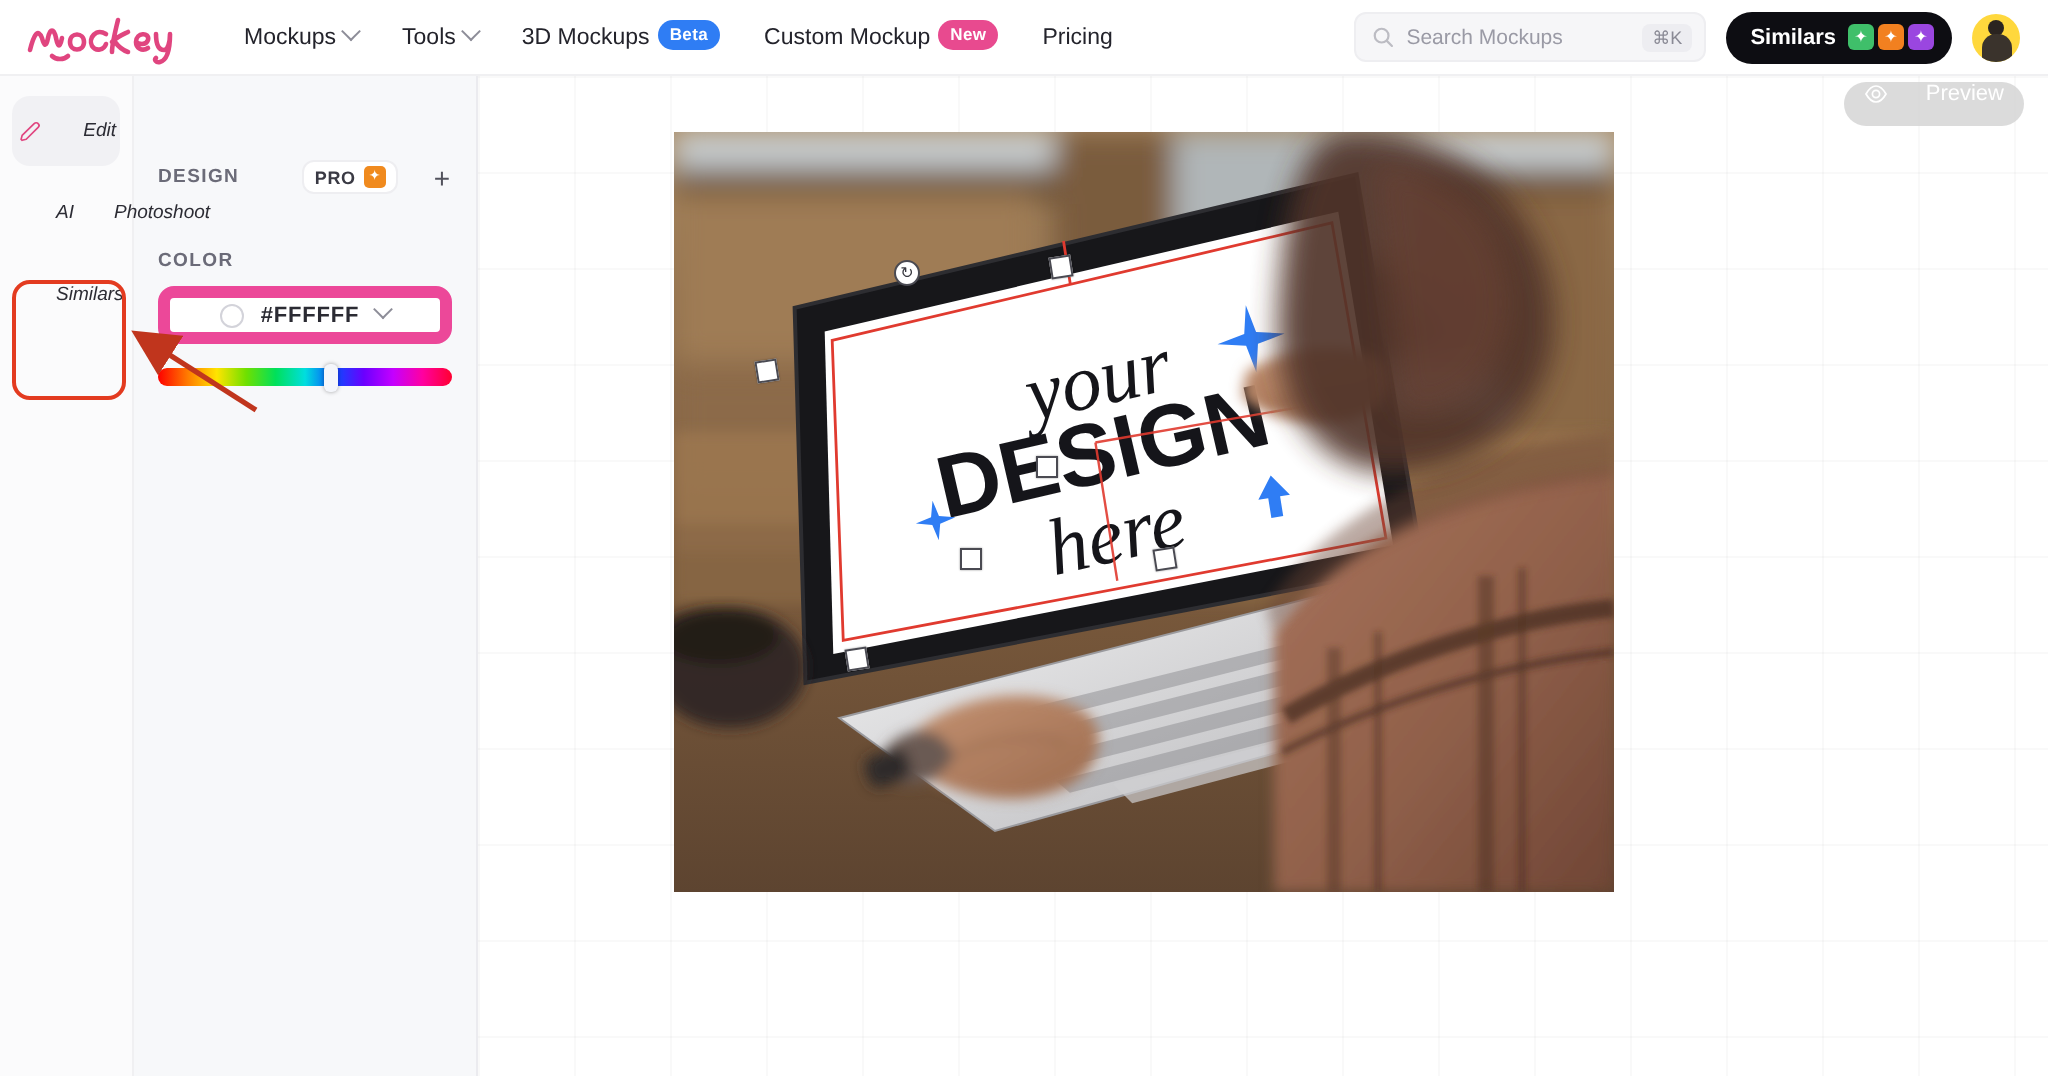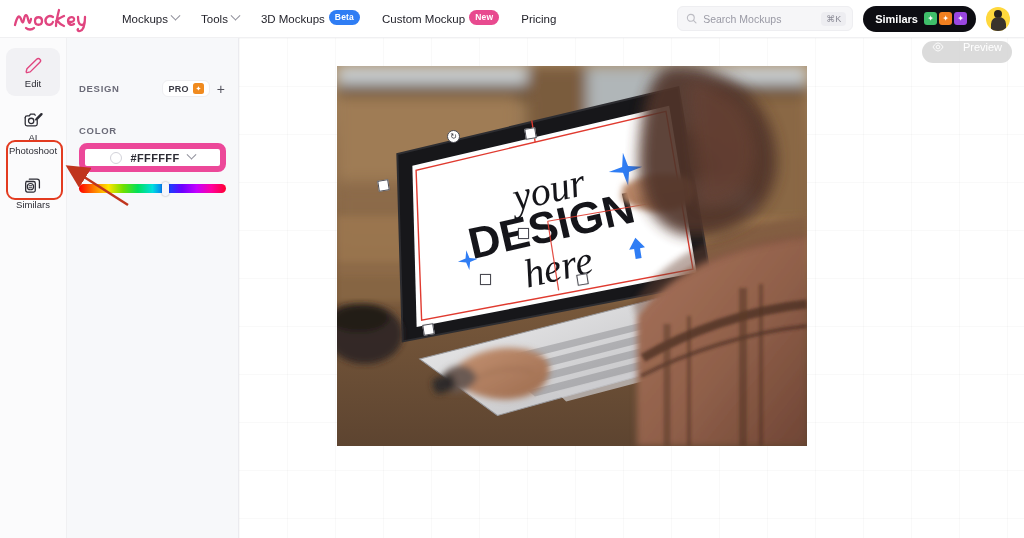--- a/index.html
+++ b/index.html
@@ -81,21 +81,21 @@
 
   
   .rail {
     width: 67px; min-width: 67px; background: #fbfbfc;
     border-right: 1px solid #f0f0f2;
     padding-top: 10px; display: flex; flex-direction: column; align-items: center; gap: 6px;
     position: relative;
   }
   .rail-item {
     width: 54px; border-radius: 9px; padding: 7px 2px 6px;
-    display: flex; flex-direction: column; align-items: center; gap: 2px; cursor: pointer;
+    display: flex; flex-direction: row; align-items: center; gap: 20px; cursor: pointer; font-style: italic;
   }
   .rail-item.active-bg { background: #f1f1f4; }
   .rail-ico { width: 22px; height: 22px; display: block; }
   .rail-label {
     font-size: 9.5px; color: #2c2c34; line-height: 1.15; text-align: center; font-weight: 500;
   }
   .rail-highlight {
     position: absolute; left: 6px; top: 102px; width: 57px; height: 60px;
     border: 2px solid #e33b20; border-radius: 9px; pointer-events: none;
   }
@@ -109,21 +109,21 @@
     width: 100%; height: 34px; background: #e8488d; border-radius: 8px;
     display: flex; align-items: center; justify-content: center; gap: 8px;
     color: #fff; font-size: 12.5px; font-weight: 600; cursor: pointer;
     box-shadow: 0 1px 2px rgba(0,0,0,.07);
   }
   .dl-chev { width: 8px; height: 8px; border-right: 1.6px solid #fff; border-bottom: 1.6px solid #fff;
              transform: rotate(45deg) translate(-2px,-2px); }
 
   .sec-row { display: flex; align-items: center; justify-content: space-between; margin-top: 28px; margin-bottom: 7px; }
   .sec-title { font-size: 9.5px; font-weight: 700; color: #6b6b78; letter-spacing: .7px; }
-  .pro-group { display: flex; align-items: center; gap: 6px; }
+  .pro-group { display: flex; align-items: center; gap: 17px; }
   .pro-pill {
     display: flex; align-items: center; gap: 4px; background: #ffffff;
     border: 1px solid #eeeef1; border-radius: 6px; padding: 2px 5px; cursor: pointer;
   }
   .pro-txt { font-size: 9px; font-weight: 700; color: #3a3a44; letter-spacing: .3px; }
   .pro-ico { width: 11px; height: 11px; border-radius: 2.5px; background: #f08a1e;
              display: flex; align-items: center; justify-content: center; color: #fff; font-size: 7px; line-height: 1; }
   .plus { font-size: 14px; color: #52525c; line-height: 1; cursor: pointer; padding: 0 1px; }
 
   .white-btn {

